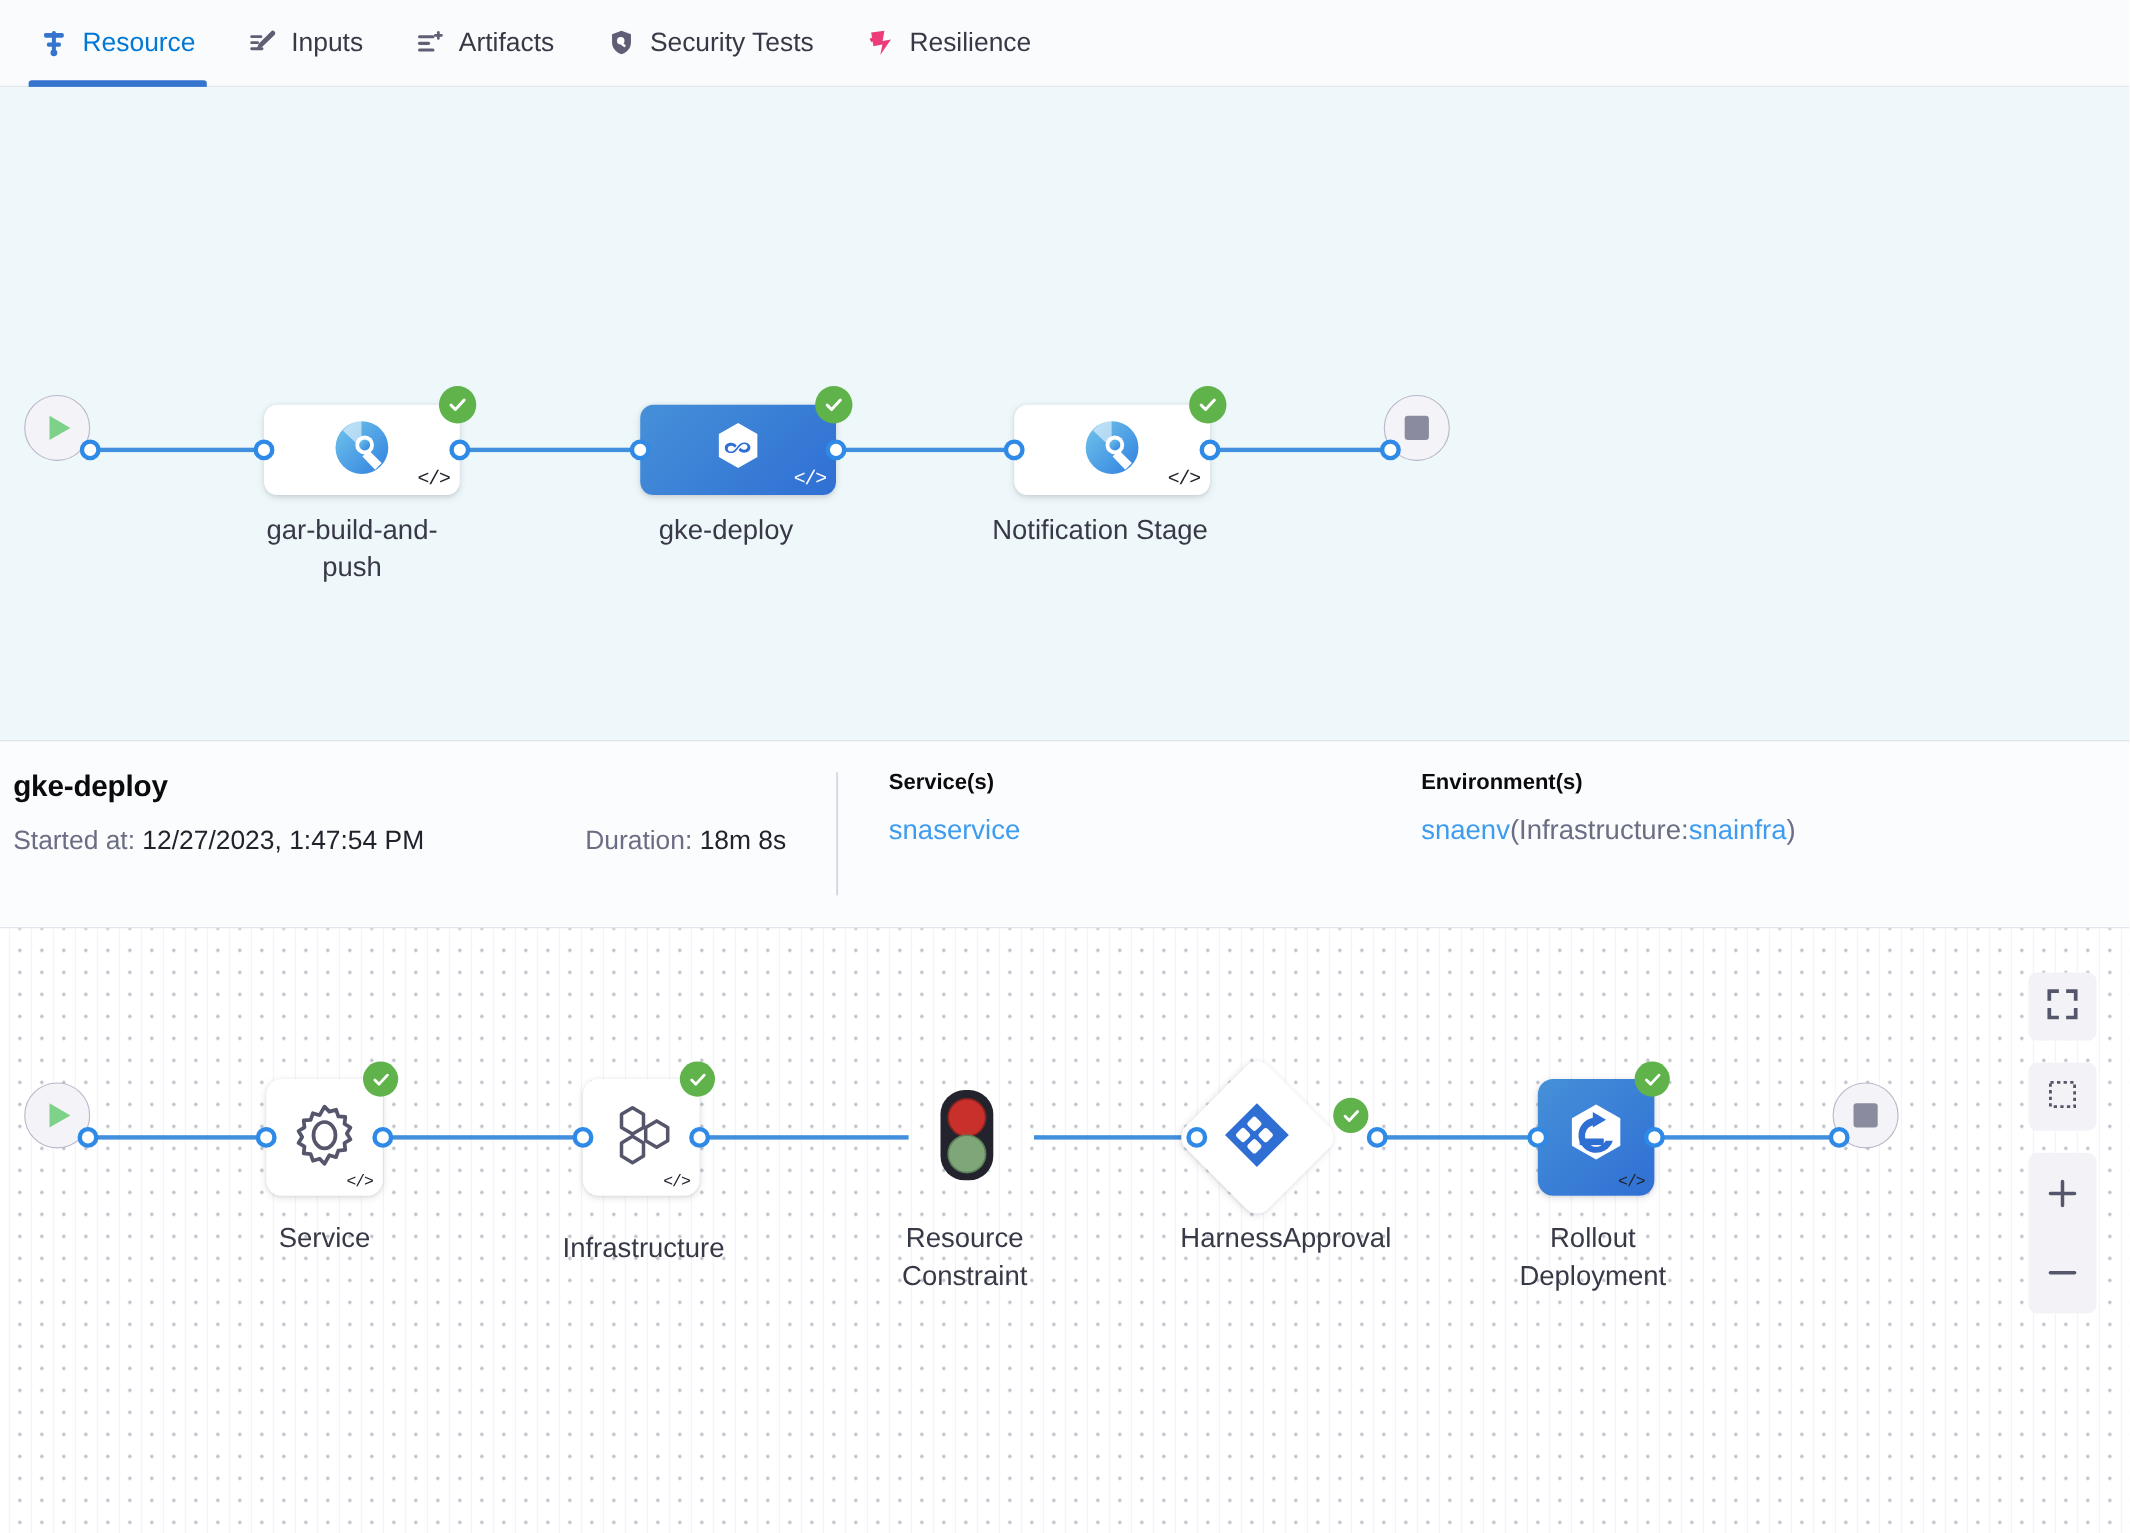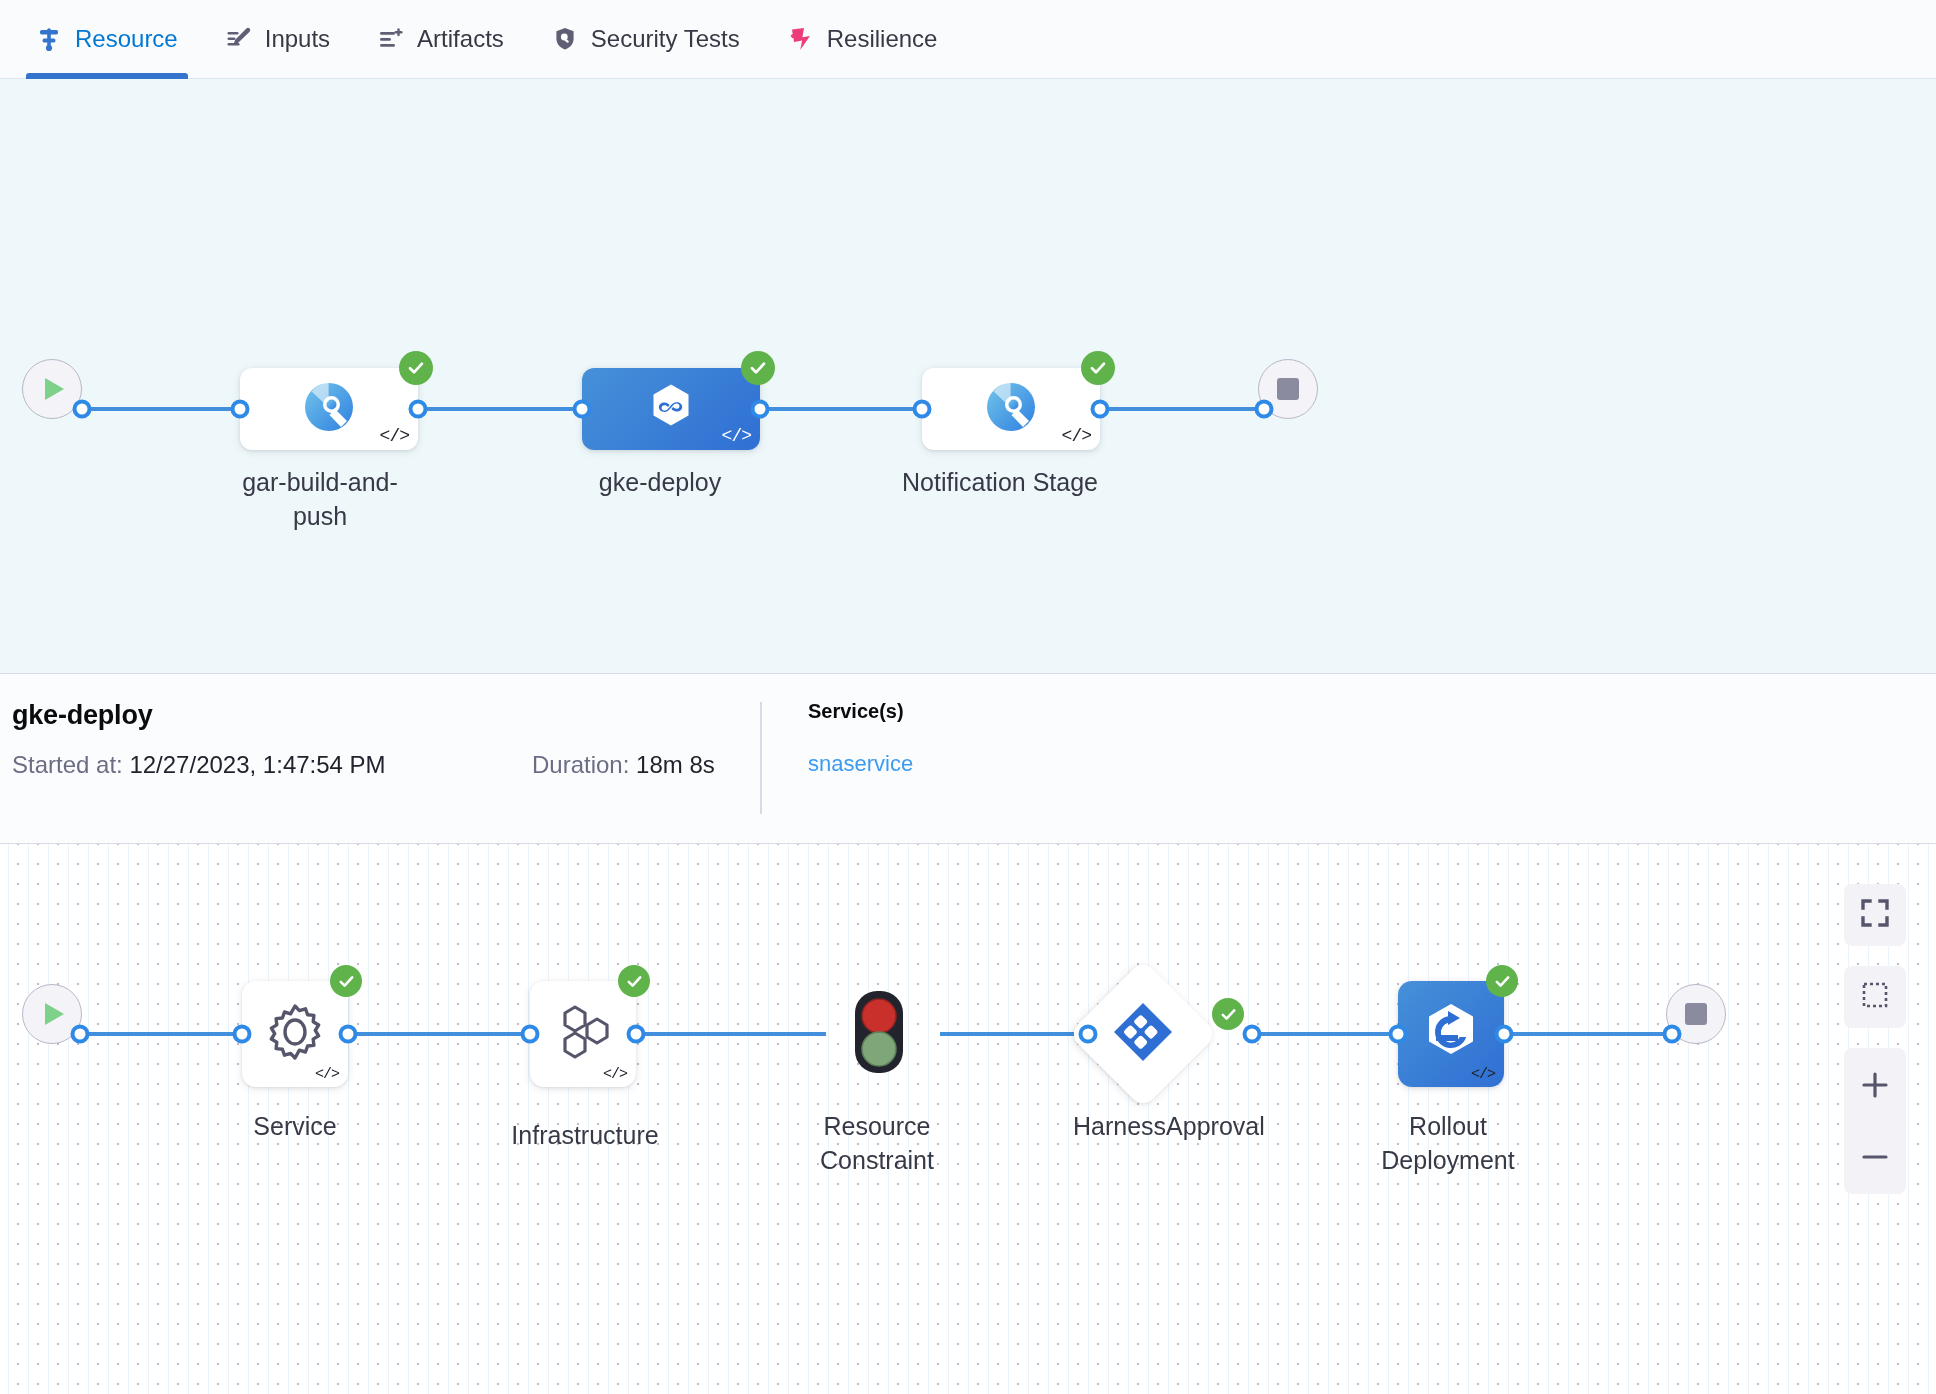--- a/index.html
+++ b/index.html
@@ -159,21 +159,21 @@
   .det-started { width: 520px; }
   .det-duration { }
   .vdiv {
     position: absolute;
     left: 760px; top: 28px;
     width: 1.5px; height: 112px;
     background: #d9dae5;
   }
   .det-col { position: absolute; }
   .det-col-h { font-size: 20px; color: #0b0b0d; font-weight: bold; }
-  .det-col-v { margin-top: 28px; font-size: 22px; }
+  .det-col-v { margin-top: 18px; font-size: 25px; }
   .link { color: #3d9bf0; cursor: pointer; }
   .paren { color: #6b6d85; }
 
   
   .exec-canvas {
     position: relative;
     height: 550px;
     background-color: #ffffff;
     background-image:
       repeating-linear-gradient(to right, rgba(228,240,248,0.75) 0 1px, transparent 1px 20px),
@@ -428,20 +428,26 @@
 
   <div class="vdiv"></div>
 
   <div class="det-col" style="left:808px; top:26px;">
     <div class="det-col-h">Service(s)</div>
     <div class="det-col-v">
       <span class="link">snaservice</span>
     </div>
   </div>
 
+  <div class="det-col" style="left:1292px; top:26px;">
+    <div class="det-col-h">Environment(s)</div>
+    <div class="det-col-v">
+      <span class="link">snaenv</span><span class="paren">(Infrastructure:</span><span class="link">snainfra</span><span class="paren">)</span>
+    </div>
+  </div>
 </div>
 
 <div class="exec-canvas">
   <div class="exec-row">
 
     <div class="term-node" style="left:22px; top:20px;">
       <div class="play-tri"></div>
     </div>
     <div class="port" style="left:80px; top:70px;"></div>
     <div class="edge" style="left:80px; top:70px; width:162px;"></div>

